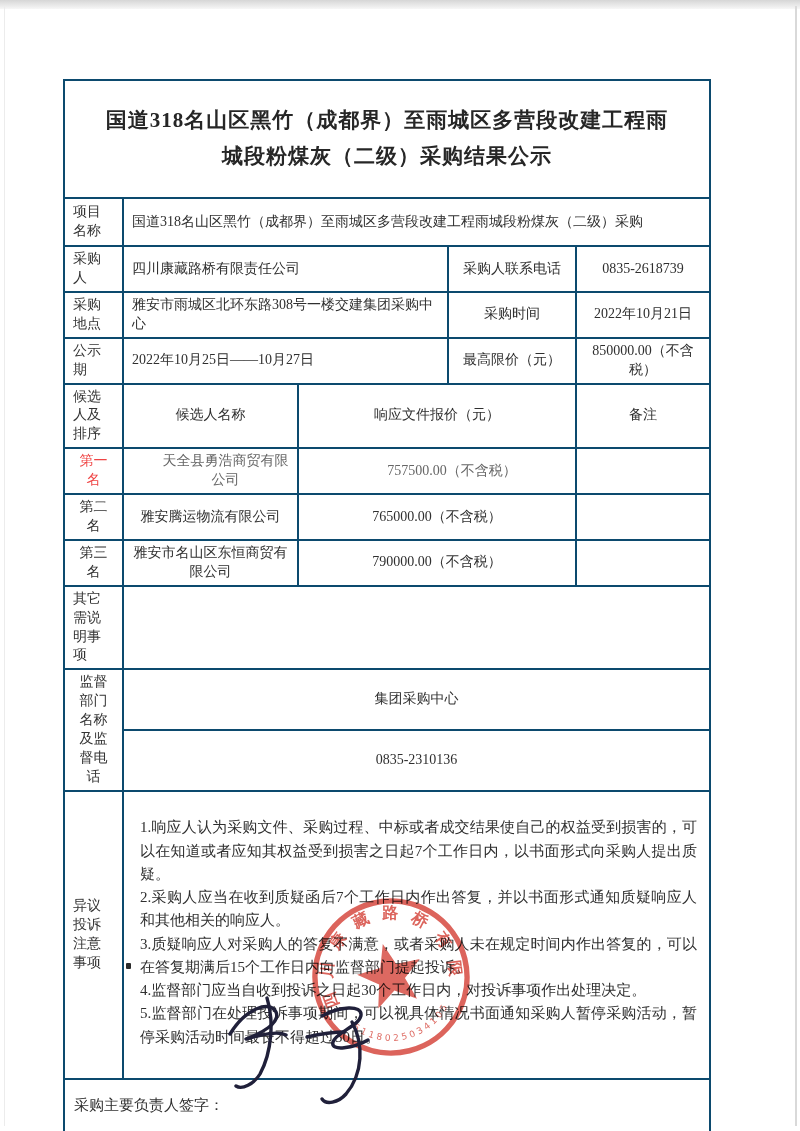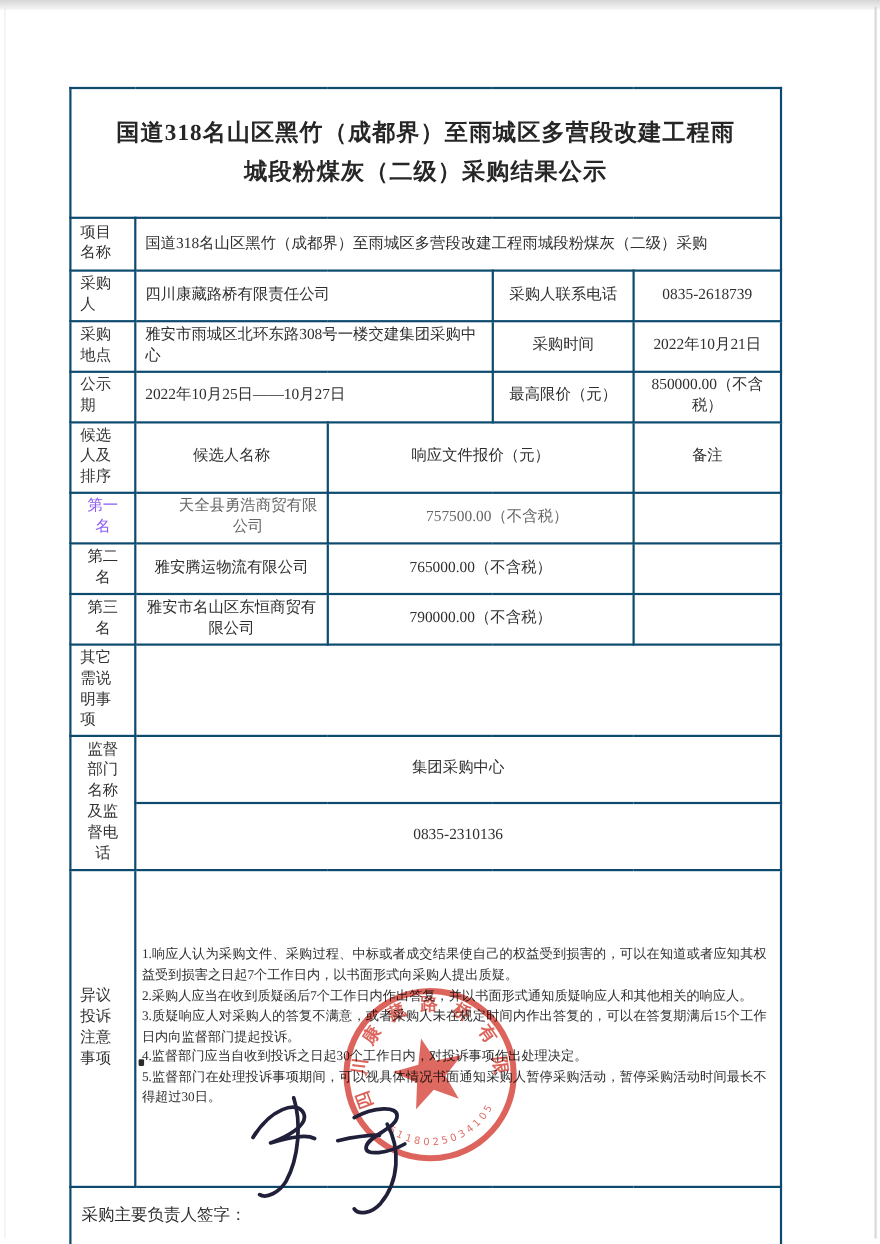--- a/index.html
+++ b/index.html
@@ -43,23 +43,23 @@
   .r-location  { height:31px; }
   .r-publicity { height:30px; }
   .r-chead     { height:52px; }
   .r-c1        { height:46px; }
   .r-c2        { height:45px;padding-left:24px; }
   .r-c3        { height:42px; }
   .r-other     { height:70px; }
   .r-sup       { height:38px; }
   .r-obj       { height:288px; }
   .r-sig       { height:53px; }
-  .rank-faded  { color:#8b5cf6; }
+  .rank-faded  { color:#ef4444; }
   .txt-faded   { color:#666;padding-left:38px; }
-  .objection-cell { padding:10px 12px 14px 5px; font-size:12px; }
+  .objection-cell { padding:10px 12px 14px 16px; font-size:15px; }
   .objection-cell .obj-item { margin:0; line-height:1.55; text-align:justify; }
   .sig-cell { font-size:15px; padding-left:9px; }
   .ink-dot { position:absolute; left:126px; top:963px; width:5px; height:6px;
              background:#2b2b2b; border-radius:1px; }
   .stamp-wrap {
     position:absolute; left:296px; top:882px; width:190px; height:190px;
     transform:rotate(-14deg);
     opacity:0.88; mix-blend-mode:multiply; pointer-events:none;
   }
   .signature-wrap {

